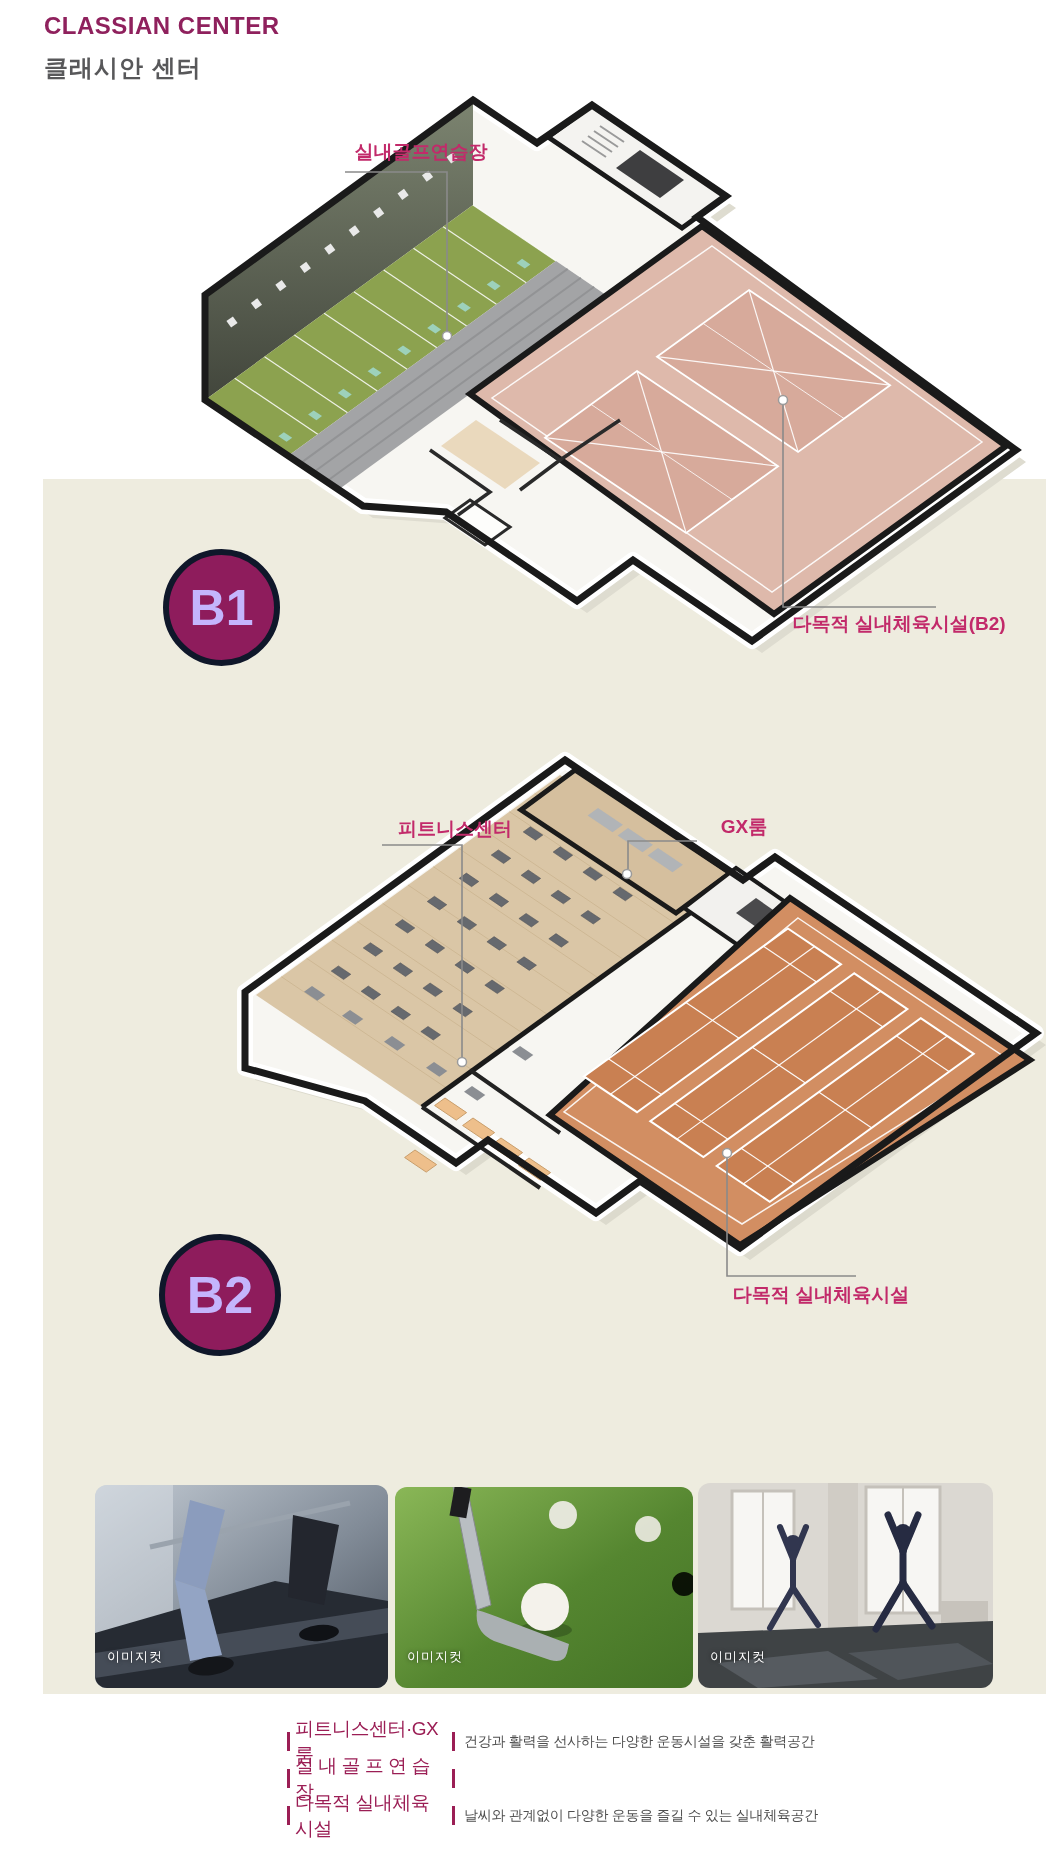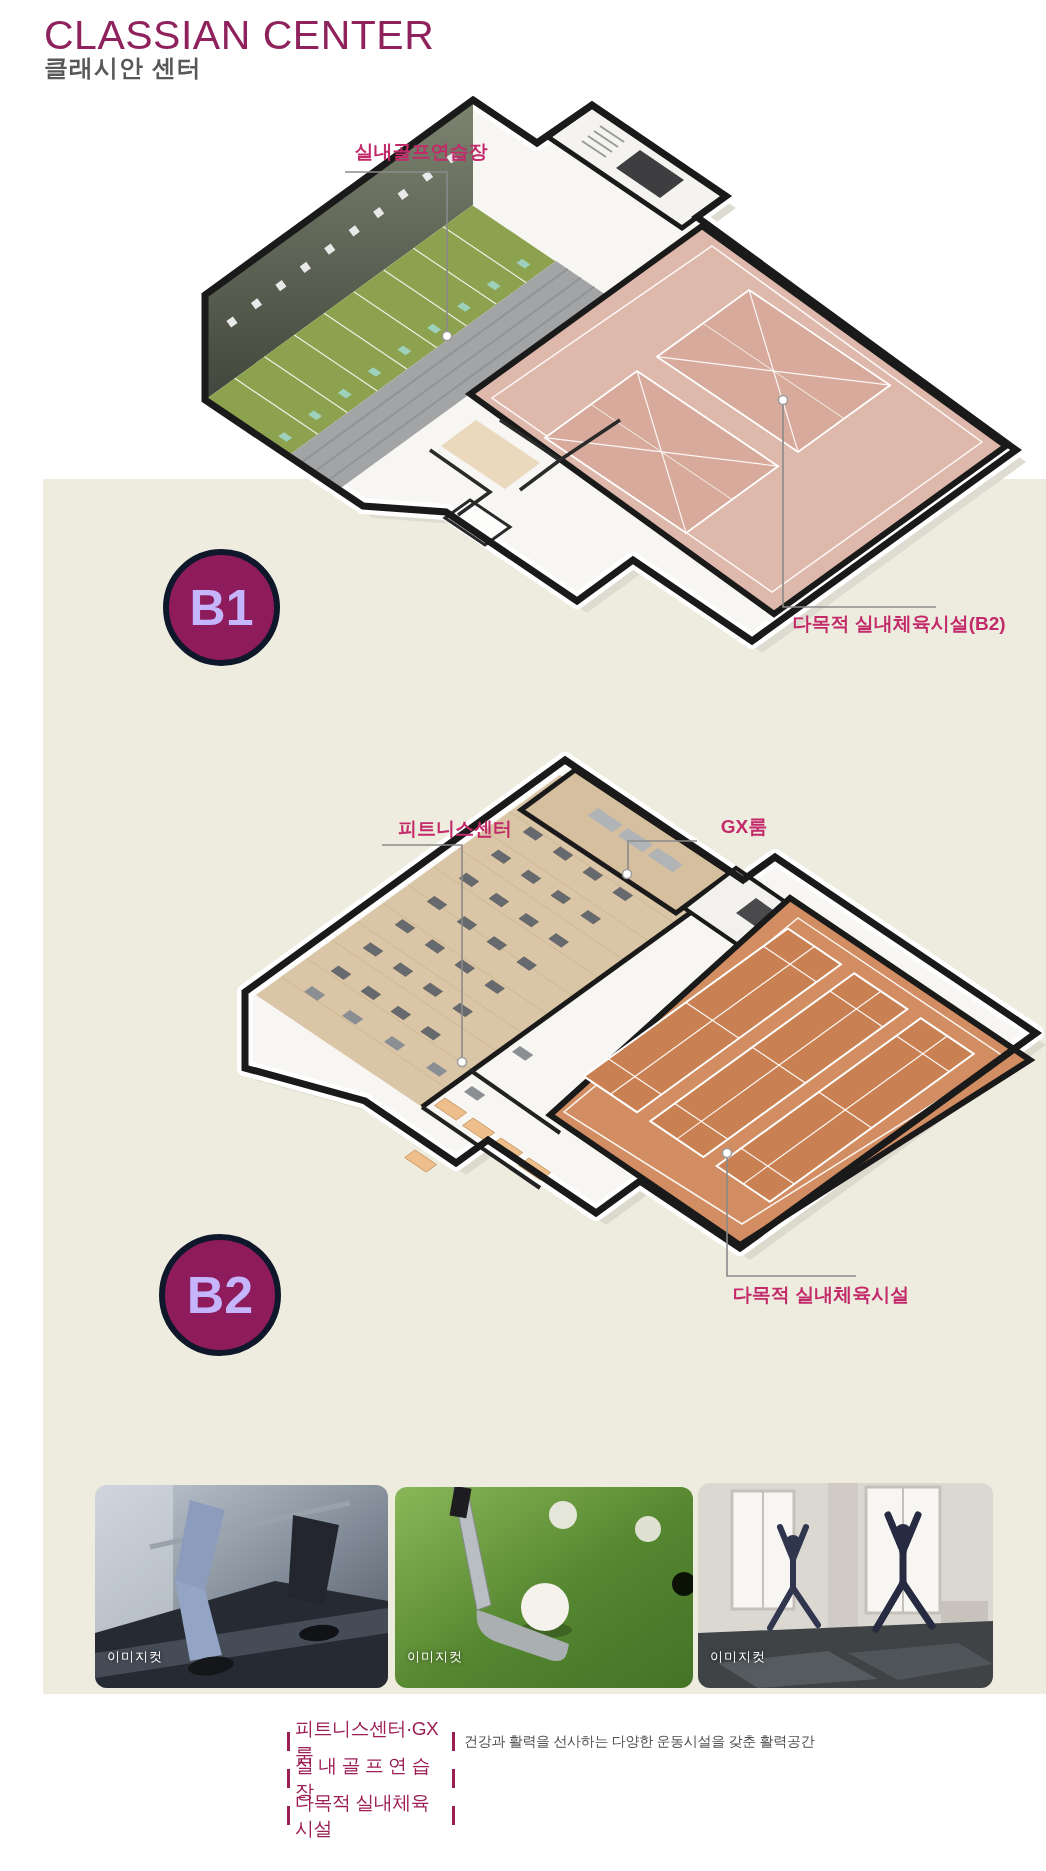--- a/index.html
+++ b/index.html
@@ -1,20 +1,20 @@
 <!DOCTYPE html>
 <html style="--brand: #8f215d; --label: #c22a6a; --term: #9b1e55; --badge: #8e1c5c;"><head>
 <meta charset="utf-8">
 <style>
   html,body{margin:0;padding:0;background:#ffffff;}
   body{font-family:"Liberation Sans","DejaVu Sans",sans-serif;}
   #page{position:relative;width:1046px;height:1871px;background:#ffffff;overflow:hidden;}
   #beige-band{position:absolute;left:43px;top:479px;width:1003px;height:1215px;background:#eeecdf;}
   
-  #title-en{position:absolute;left:44px;top:12px;width:400px;font-size:41px;font-weight:400;
+  #title-en{position:absolute;left:44px;top:12px;width:400px;font-size:24px;font-weight:700;
             letter-spacing:.5px;color:var(--brand,#8f215d);}
   #title-ko{position:absolute;left:44px;top:52px;width:400px;text-align:left;font-size:24px;
             font-weight:700;color:#58585a;letter-spacing:1px;}
   
   .floor-badge{position:absolute;border-radius:50%;background:var(--badge,#8e1c5c);
                border:6px solid #0f172a;color:#c4b5fd;font-weight:800;
                display:flex;align-items:center;justify-content:center;}
   #badge-b1{left:163px;top:549px;width:105px;height:105px;font-size:50px;}
   #badge-b2{left:159px;top:1234px;width:110px;height:110px;font-size:52px;}
   
@@ -324,16 +324,17 @@
     </div>
     <div class="legend-row">
       <span class="legend-bar"></span>
       <span class="legend-term">실 내 골 프 연 습 장</span>
       <span class="legend-bar"></span>
     </div>
     <div class="legend-row">
       <span class="legend-bar"></span>
       <span class="legend-term">다목적 실내체육시설</span>
       <span class="legend-bar"></span>
+      <span class="legend-desc">날씨와 관계없이 다양한 운동을 즐길 수 있는 실내체육공간</span>
     </div>
   </div>
 
 </div>
 
 </body></html>

